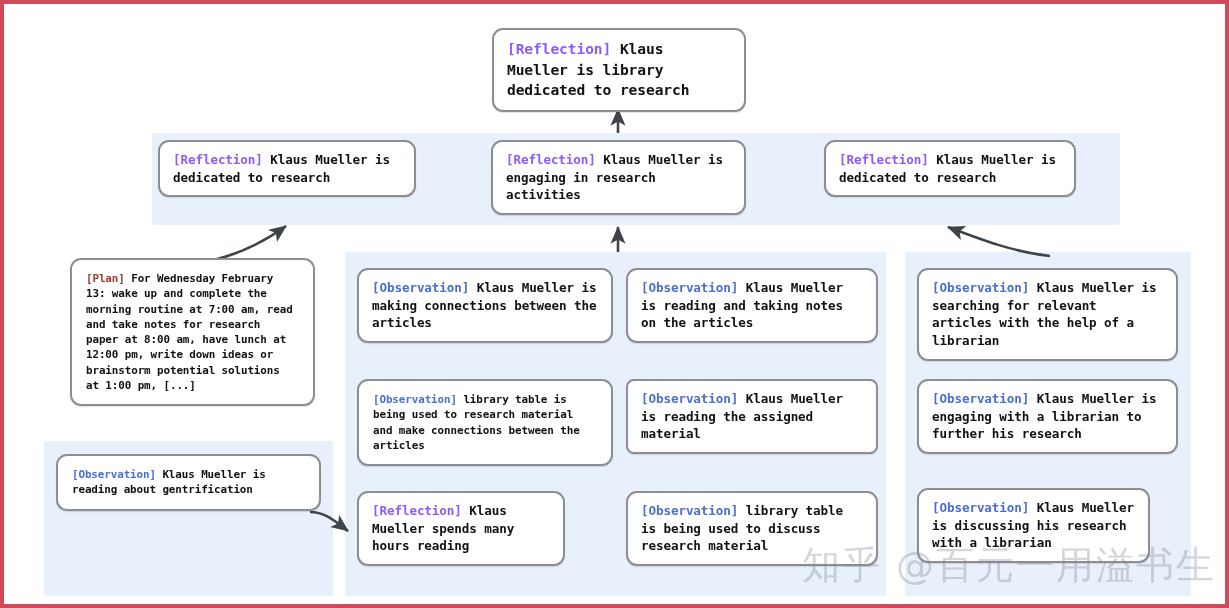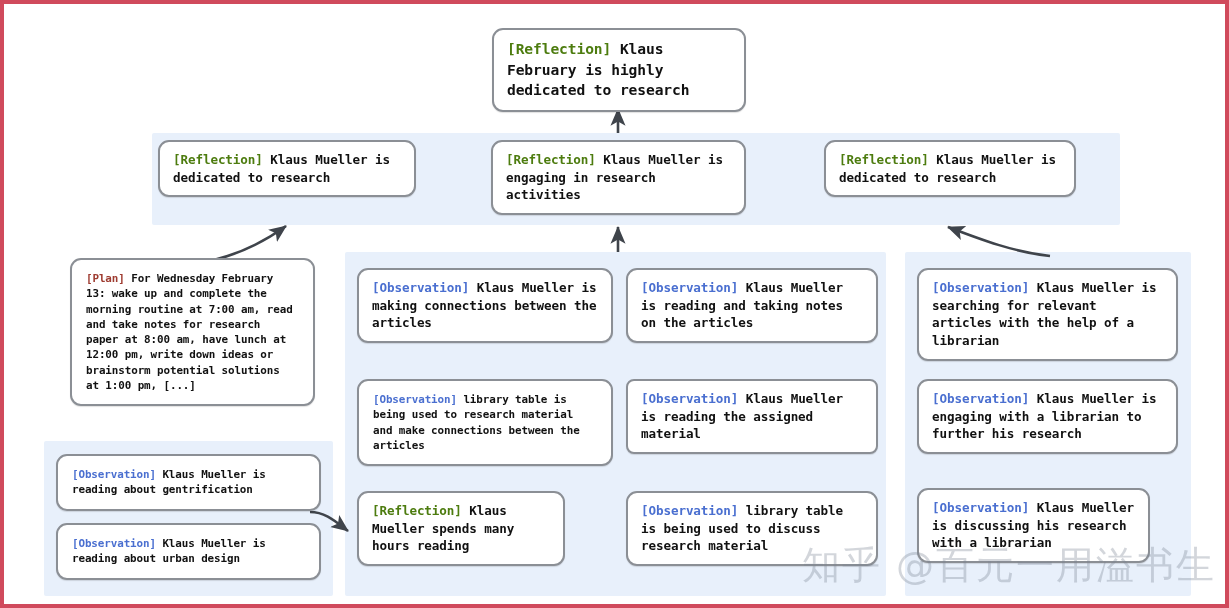--- a/index.html
+++ b/index.html
@@ -36,21 +36,21 @@
     font-weight: bold;
     font-family: "DejaVu Sans Mono", "Liberation Mono", monospace;
     line-height: 1.42;
     letter-spacing: -0.1px;
     box-shadow: 0 1px 1px rgba(0,0,0,0.12);
   }
   .node.fs15 { font-size: 14.6px; }
   .node.fs13 { font-size: 12.6px; line-height: 1.40; }
   .node.fs11 { font-size: 10.9px; line-height: 1.40; }
 
-  .tag-reflection { color: #4d7c0f; font-weight: bold; }
+  .tag-reflection { color: #8b5cf6; font-weight: bold; }
   .tag-observation { color: #4a6fd0; font-weight: bold; }
   .tag-plan { color: #9e3b30; font-weight: bold; }
 
   svg.arrows {
     position: absolute;
     left: 0;
     top: 0;
     width: 1229px;
     height: 608px;
     pointer-events: none;
@@ -94,21 +94,21 @@
     <line x1="614" y1="248" x2="614" y2="223" stroke="#3f444b" stroke-width="2.6" marker-end="url(#ah)"></line>
 
     <path d="M 190,260 C 230,254 260,238 282,222" fill="none" stroke="#3f444b" stroke-width="2.6" marker-end="url(#ah)"></path>
 
     <path d="M 1046,252 C 1010,248 978,236 944,223" fill="none" stroke="#3f444b" stroke-width="2.6" marker-end="url(#ah)"></path>
 
     <path d="M 306,508 C 322,508 332,518 344,527" fill="none" stroke="#3f444b" stroke-width="2.6" marker-end="url(#ah)"></path>
   </svg>
 
   <div class="node fs15" style="left:488px; top:24px; width:254px;">
-    <span class="tag-reflection">[Reflection]</span><span> Klaus February is highly dedicated to research</span>
+    <span class="tag-reflection">[Reflection]</span><span> Klaus Mueller is library dedicated to research</span>
   </div>
 
   <div class="node fs13" style="left:154px; top:136px; width:258px;">
     <span class="tag-reflection">[Reflection]</span><span> Klaus Mueller is dedicated to research</span>
   </div>
 
   <div class="node fs13" style="left:487px; top:136px; width:255px;">
     <span class="tag-reflection">[Reflection]</span><span> Klaus Mueller is engaging in research activities</span>
   </div>
 
@@ -117,23 +117,20 @@
   </div>
 
   <div class="node fs11" style="left:66px; top:254px; width:245px; padding:11px 14px;">
     <span class="tag-plan">[Plan]</span><span> For Wednesday February 13: wake up and complete the morning routine at 7:00 am, read and take notes for research paper at 8:00 am, have lunch at 12:00 pm, write down ideas or brainstorm potential solutions at 1:00 pm, [...]</span>
   </div>
 
   <div class="node fs11" style="left:52px; top:450px; width:265px; padding:11px 14px;">
     <span class="tag-observation">[Observation]</span><span> Klaus Mueller is reading about gentrification</span>
   </div>
 
-  <div class="node fs11" style="left:52px; top:519px; width:265px; padding:11px 14px;">
-    <span class="tag-observation">[Observation]</span><span> Klaus Mueller is reading about urban design</span>
-  </div>
 
   <div class="node fs13" style="left:353px; top:264px; width:256px;">
     <span class="tag-observation">[Observation]</span><span> Klaus Mueller is making connections between the articles</span>
   </div>
 
   <div class="node fs11" style="left:353px; top:375px; width:256px; padding:11px 14px;">
     <span class="tag-observation">[Observation]</span><span> library table is being used to research material and make connections between the articles</span>
   </div>
 
   <div class="node fs13" style="left:353px; top:487px; width:208px;">

